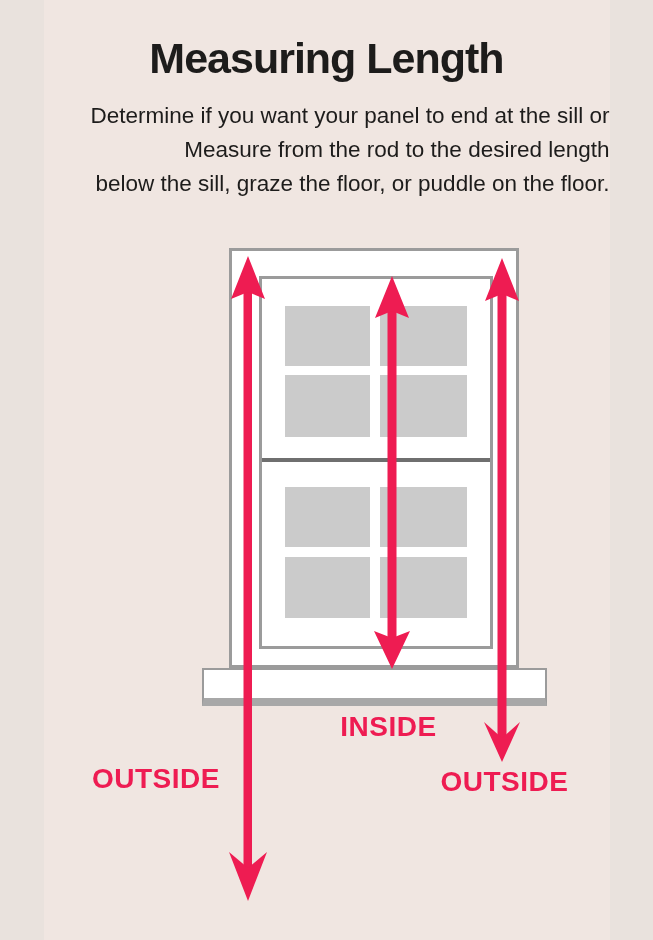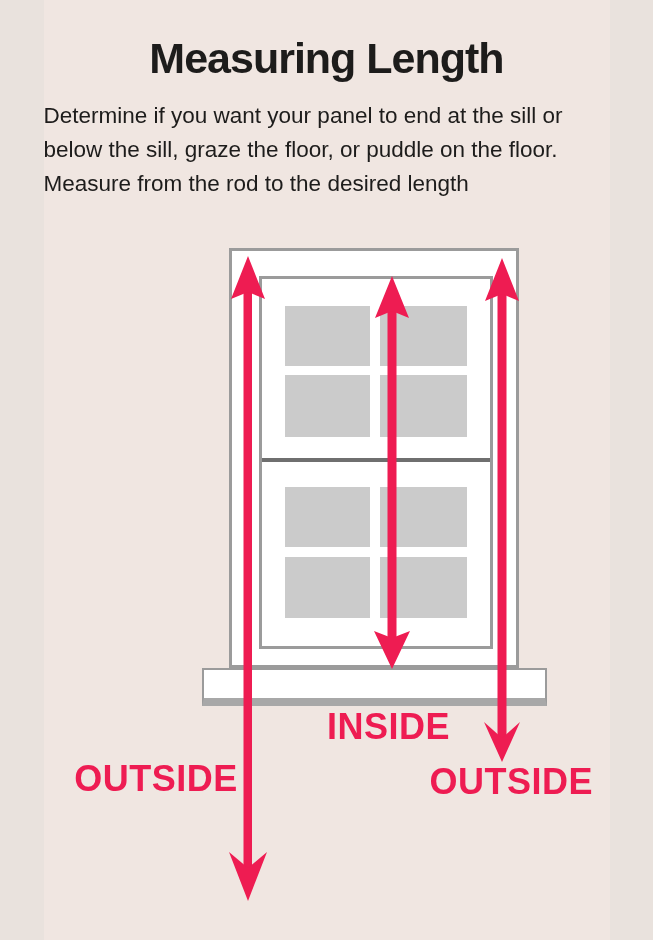--- a/index.html
+++ b/index.html
@@ -28,21 +28,21 @@
     top: 34px; left: 0; width: 100%;
     text-align: center;
     font-size: 43px;
     font-weight: 700;
     letter-spacing: -1px;
     color: var(--color-text, #1d1c1b);
   }
   .description {
     position: absolute;
     top: 99px; left: 0; width: 100%;
-    text-align: left;
+    text-align: right;
     font-size: 22.5px;
     line-height: 34px;
     color: var(--color-text, #1d1c1b);
   }
   
   .win-outer {
     position: absolute;
     left: 185px; top: 248px; width: 290px; height: 420px;
     background: var(--color-white, #fff);
     border: 3px solid var(--color-frame_border, #9b9b9b);
@@ -82,40 +82,40 @@
     position: absolute;
     left: 0; top: 0;
     pointer-events: none;
   }
   .arrow-fill { fill: var(--color-accent, #ee1c52); }
   
   .diagram-label {
     position: absolute;
     text-align: center;
     font-weight: 700;
-    font-size: 36px;
+    font-size: 28px;
     line-height: 29px;
     letter-spacing: 0.5px;
     color: var(--color-accent, #ee1c52);
   }
   .label-inside { left: 270px; top: 712px; width: 150px; }
   .label-outside { left: 386px; top: 767px; width: 150px; }
   .label-outside-to-floor { left: 20px; top: 764px; width: 185px; }
 </style>
 </head>
 <body>
 
 <div class="canvas">
 
   <h1 class="page-title">Measuring Length</h1>
 
   <div class="description">
     <div>Determine if you want your panel to end at the sill or</div>
+    <div>Measure from the rod to the desired length</div>
     <div>below the sill, graze the floor, or puddle on the floor.</div>
-    <div>Measure from the rod to the desired length</div>
   </div>
 
   <div class="win-outer"></div>
   <div class="win-casing"></div>
   <div class="pane p1"></div>
   <div class="pane p2"></div>
   <div class="pane p3"></div>
   <div class="pane p4"></div>
   <div class="win-rail"></div>
   <div class="pane p5"></div>

